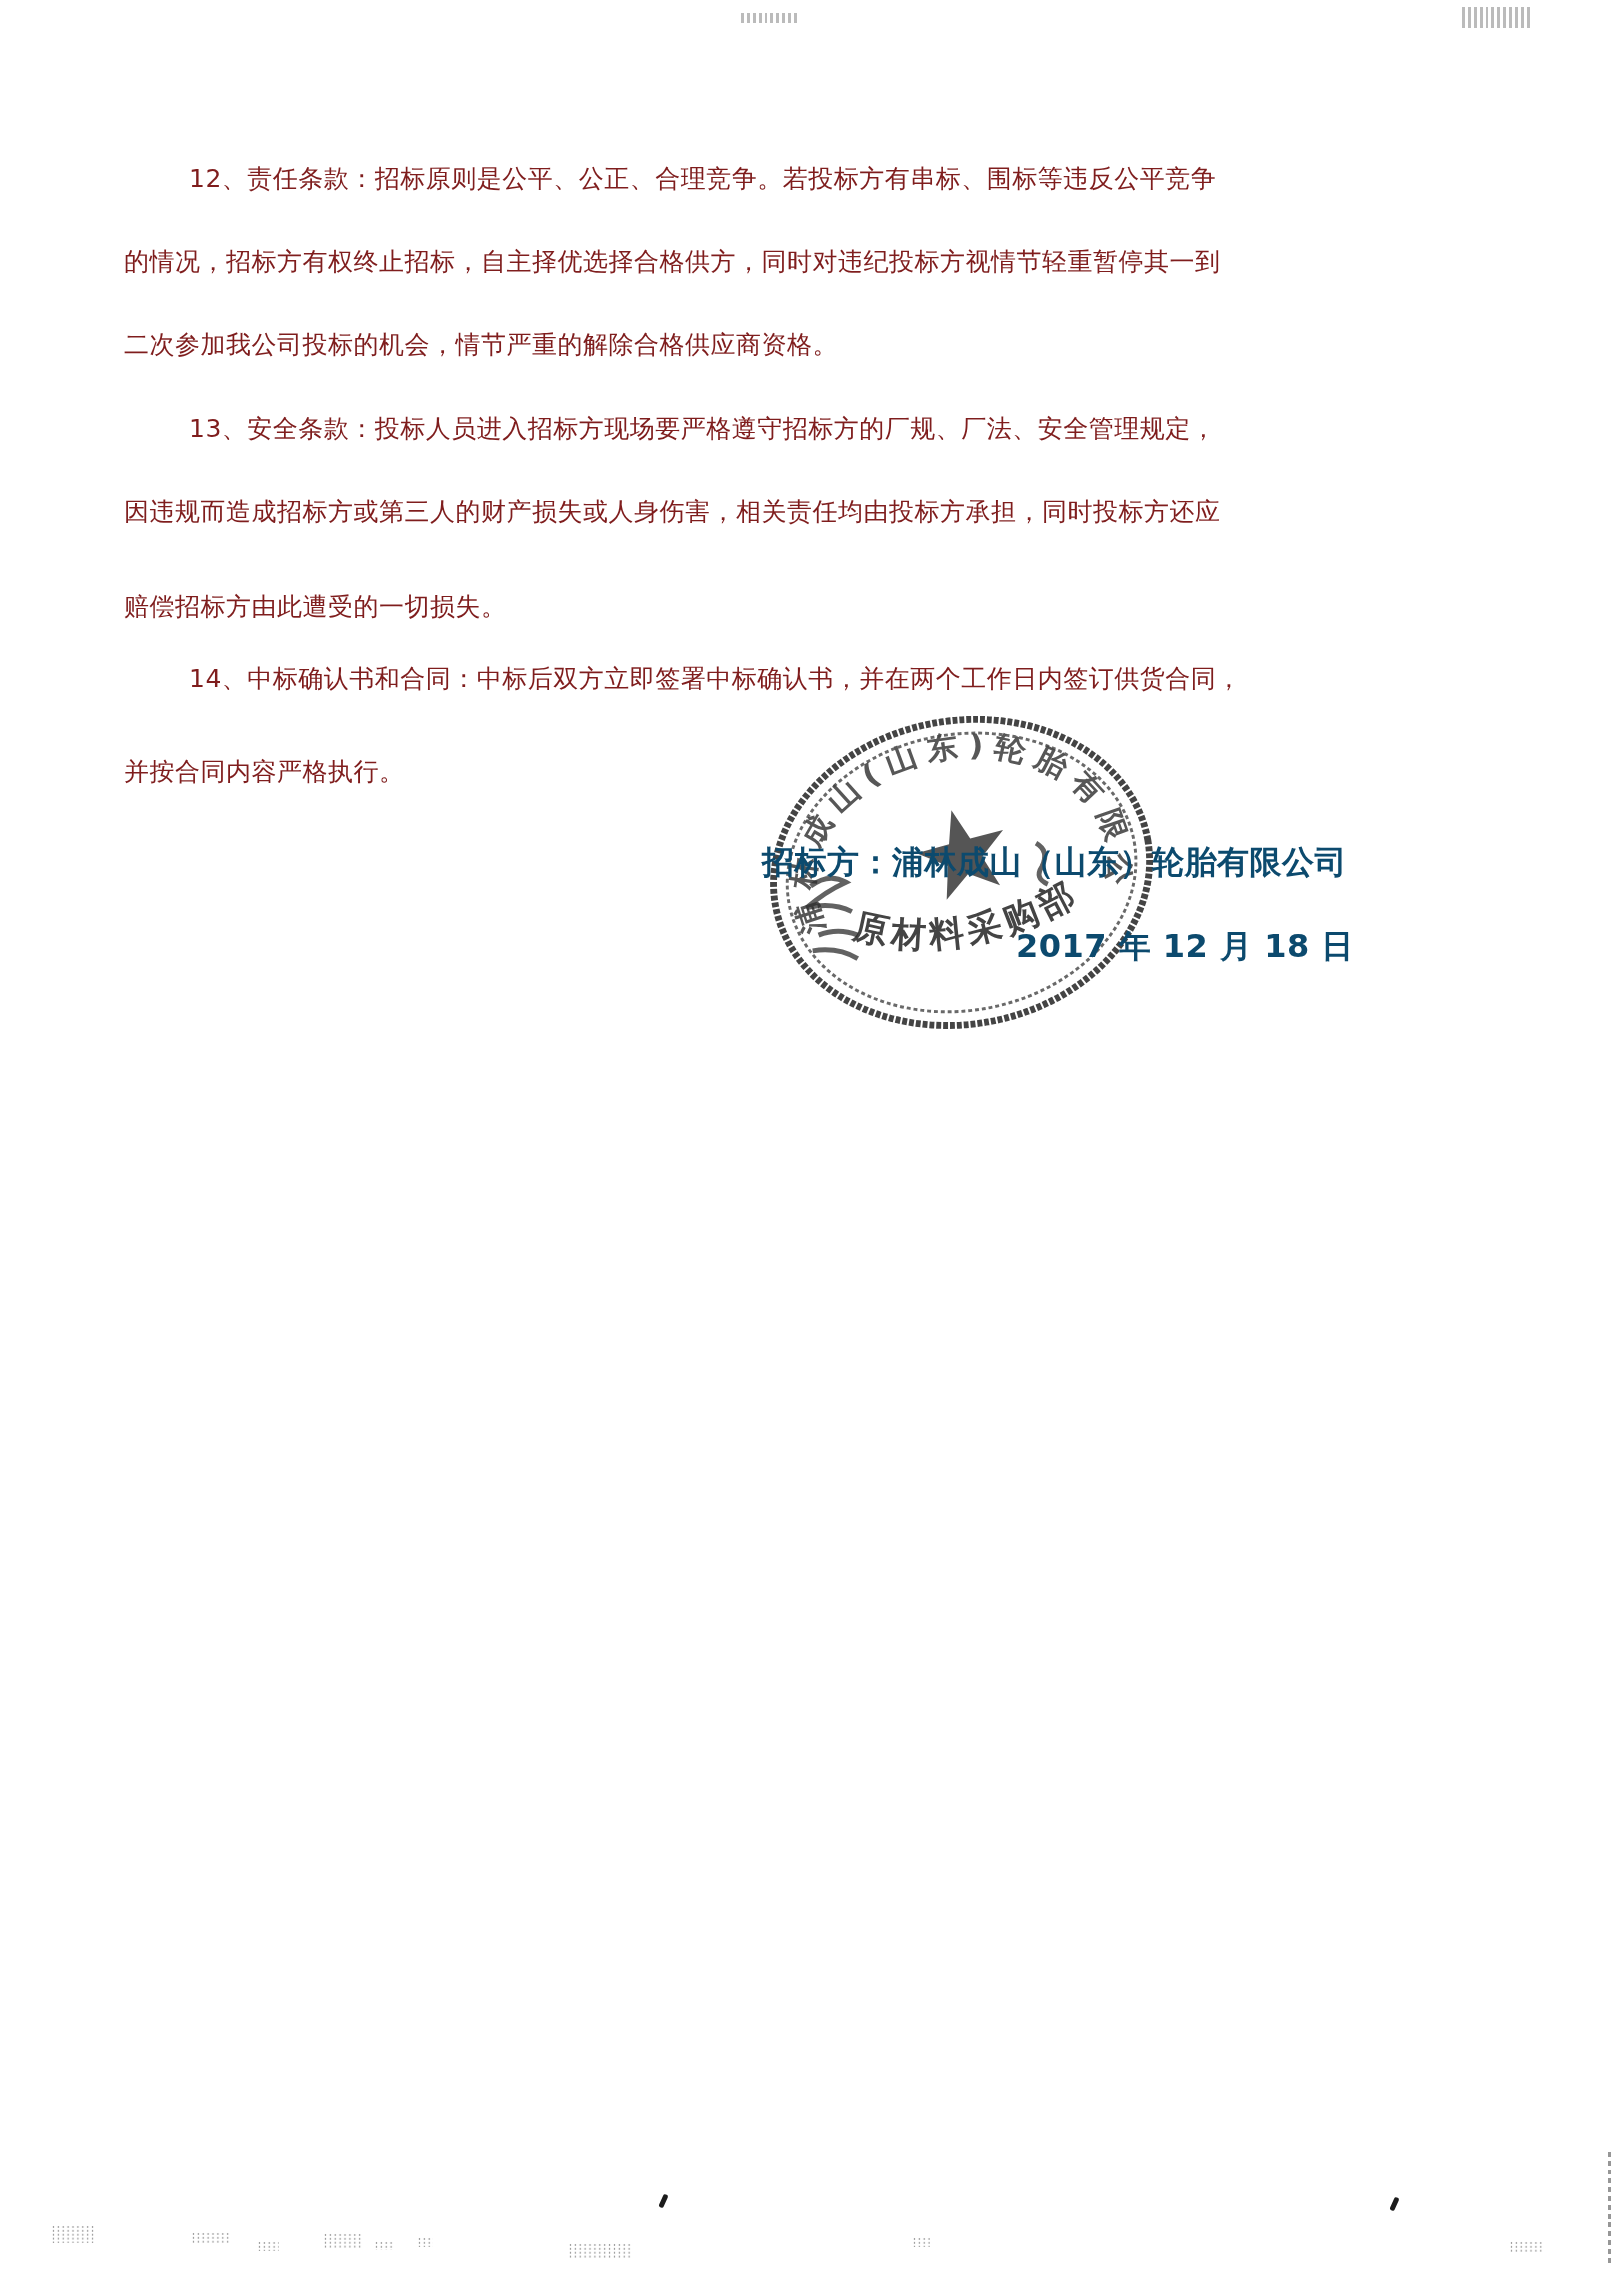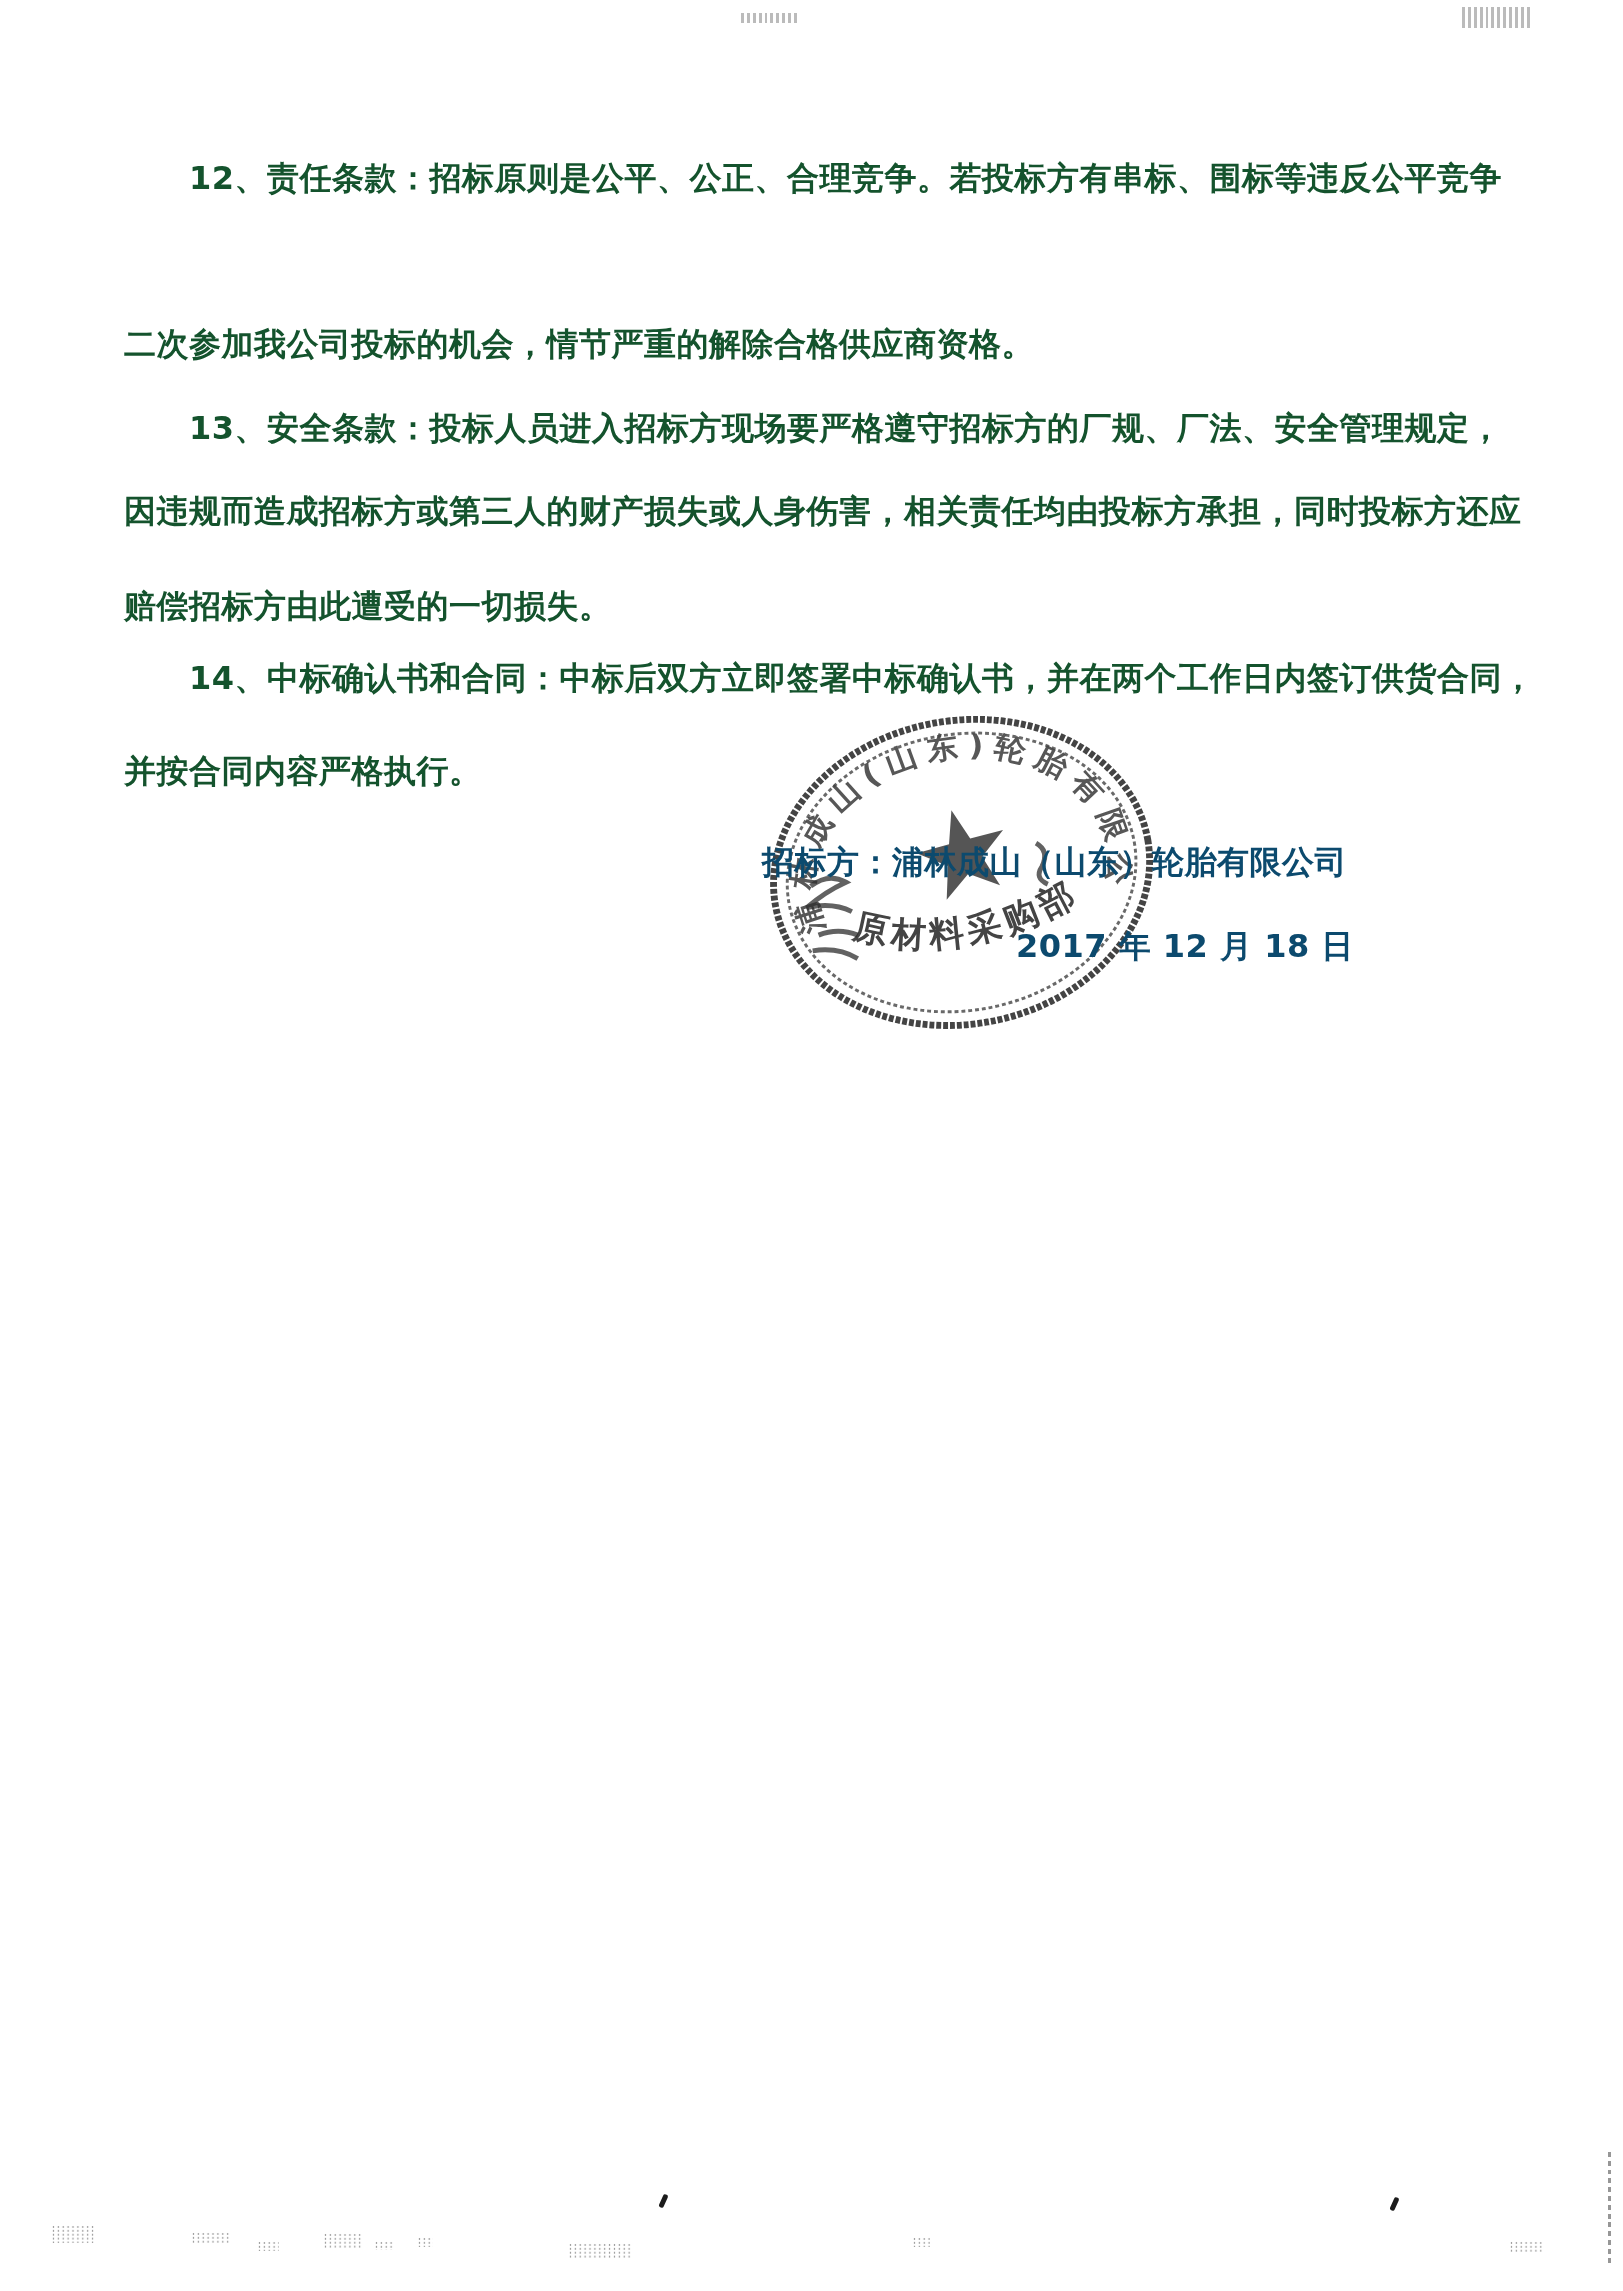--- a/index.html
+++ b/index.html
@@ -8,24 +8,24 @@
     width: 1623px;
     height: 2292px;
     margin: 0 auto;
     background: #ffffff;
     overflow: hidden;
     font-family: "DejaVu Sans", sans-serif;
   }
   .body-line {
     position: absolute;
     left: 124px;
-    font-size: 32px;
+    font-size: 25px;
     line-height: 39px;
-    font-weight: 700;
-    color: #14532d;
+    font-weight: 400;
+    color: #7f1d1d;
     white-space: nowrap;
     letter-spacing: 0.5px;
   }
   .indent { left: 189px; }
   .sig-line {
     position: absolute;
     font-size: 32px;
     line-height: 39px;
     font-weight: 700;
     color: #0c4a6e;
@@ -90,20 +90,21 @@
       <path d="M 64 258 q 26 -4 46 8"></path>
       <path d="M 292 148 q 14 8 6 24 q -8 12 6 18"></path>
     </g>
     <path id="deptTextPath" d="M 100 242 Q 222 280 352 198" fill="none"></path>
     <text font-size="36" font-weight="700" fill="#2b2b2b" letter-spacing="5" opacity="0.88" font-family="DejaVu Sans, sans-serif">
       <textPath href="#deptTextPath" startOffset="4" textLength="244" lengthAdjust="spacingAndGlyphs">原材料采购部</textPath>
     </text>
   </svg>
 
   <div class="body-line indent" style="top:159px">12、责任条款：招标原则是公平、公正、合理竞争。若投标方有串标、围标等违反公平竞争</div>
+  <div class="body-line" style="top:242px">的情况，招标方有权终止招标，自主择优选择合格供方，同时对违纪投标方视情节轻重暂停其一到</div>
   <div class="body-line" style="top:325px">二次参加我公司投标的机会，情节严重的解除合格供应商资格。</div>
   <div class="body-line indent" style="top:409px">13、安全条款：投标人员进入招标方现场要严格遵守招标方的厂规、厂法、安全管理规定，</div>
   <div class="body-line" style="top:492px">因违规而造成招标方或第三人的财产损失或人身伤害，相关责任均由投标方承担，同时投标方还应</div>
   <div class="body-line" style="top:587px">赔偿招标方由此遭受的一切损失。</div>
   <div class="body-line indent" style="top:659px">14、中标确认书和合同：中标后双方立即签署中标确认书，并在两个工作日内签订供货合同，</div>
   <div class="body-line" style="top:752px">并按合同内容严格执行。</div>
 
   <div class="sig-line" style="left:762px; top:843px">招标方：浦林成山（山东）轮胎有限公司</div>
   <div class="sig-line" style="left:1016px; top:927px">2017 年 12 月 18 日</div>
 

